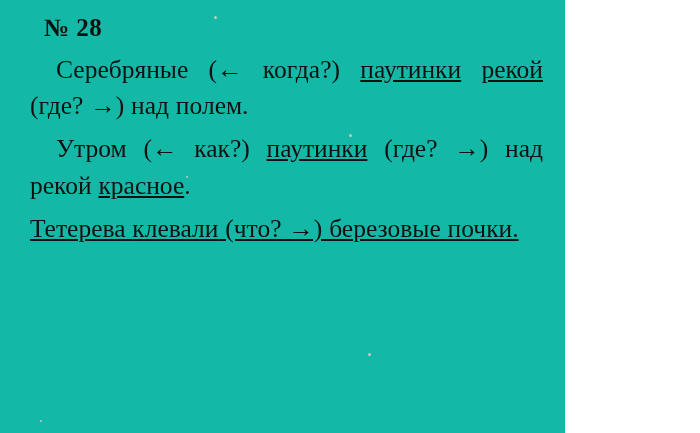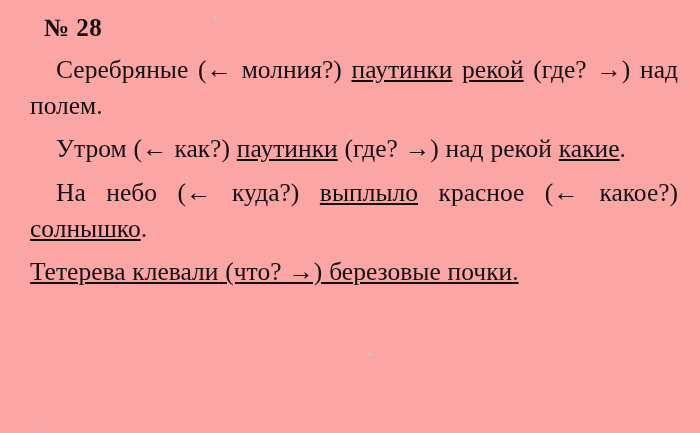--- a/index.html
+++ b/index.html
@@ -9,25 +9,25 @@
   body {
     width: 700px;
     height: 433px;
     background: #ffffff;
     font-family: "Liberation Serif", serif;
     color: #111111;
     overflow: hidden;
   }
   #page {
     position: relative;
-    width: 700px;
+    width: 565px;
     height: 433px;
     box-sizing: border-box;
     padding: 14px 22px 0 30px;
-    background: #fca5a5;
+    background: #14b8a6;
   }
   .exercise-number {
     font-family: "Liberation Serif", serif;
     font-weight: bold;
     font-size: 25px;
     letter-spacing: 0.5px;
     margin: 0 0 10px 14px;
   }
   .para {
     font-size: 25.5px;
@@ -59,23 +59,22 @@
   }
 </style>
 </head>
 <body>
 
 <div id="page">
 
   <div class="exercise-number">№ 28</div>
 
   <div class="body-text">
-    <p class="para"><span class="blk">Серебряные (</span><span class="blk">← молния?</span><span class="blk">) </span><span class="blk u">паутинки</span><span class="blk"> </span><span class="blk u">рекой</span><span class="blk"> (где? →) над полем.</span></p>
-    <p class="para"><span class="blk">Утром (← как?) </span><span class="blk u">паутинки</span><span class="blk"> (где? →) над рекой </span><span class="blk u">какие</span><span class="blk">.</span></p>
-    <p class="para"><span class="blk">На небо (← куда?) </span><span class="blk u">выплыло</span><span class="blk"> красное (← какое?) </span><span class="blk u">солнышко</span><span class="blk">.</span></p>
+    <p class="para"><span class="blk">Серебряные (</span><span class="blk">← когда?</span><span class="blk">) </span><span class="blk u">паутинки</span><span class="blk"> </span><span class="blk u">рекой</span><span class="blk"> (где? →) над полем.</span></p>
+    <p class="para"><span class="blk">Утром (← как?) </span><span class="blk u">паутинки</span><span class="blk"> (где? →) над рекой </span><span class="blk u">красное</span><span class="blk">.</span></p>
     <p class="para no-indent"><span class="blk u">Тетерева</span><span class="blk"> </span><span class="blk u">клевали</span><span class="blk"> (что? →) березовые почки.</span></p>
   </div>
 
   <span class="speck" style="left:214px; top:16px; width:3px; height:3px;"></span>
   <span class="speck" style="left:349px; top:134px; width:3px; height:3px;"></span>
   <span class="speck" style="left:186px; top:176px; width:2px; height:2px;"></span>
   <span class="speck" style="left:368px; top:353px; width:3px; height:3px;"></span>
   <span class="speck" style="left:40px; top:420px; width:2px; height:2px;"></span>
 
 </div>

